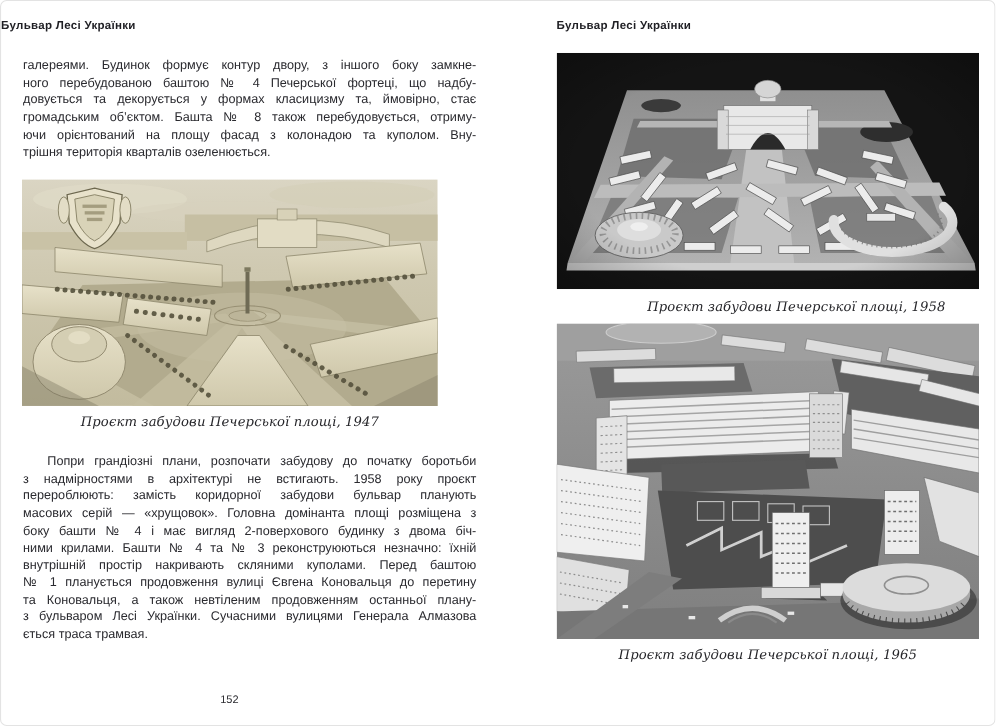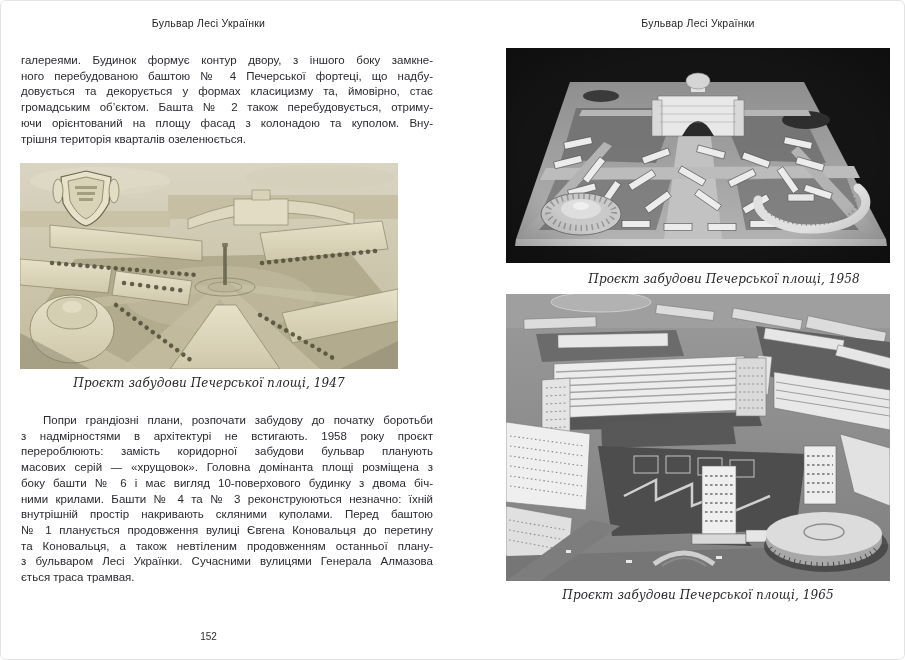--- a/index.html
+++ b/index.html
@@ -10,22 +10,22 @@
   }
   .spread {
     position:absolute; inset:0; background:#ffffff;
     border:1px solid #e3e3e3; border-radius:6px; overflow:hidden;
   }
   .page { position:absolute; top:0; height:660px; }
   .page-left  { left:0;   width:452px; }
   .page-right { left:453px; width:452px; }
 
   .running-header {
-    position:absolute; top:16px; font-size:10.5px; font-weight:normal;
-    letter-spacing:.25px; text-align:center; color:#1f1f24;
+    position:absolute; top:16px; font-size:10.5px; font-weight:bold;
+    letter-spacing:.25px; color:#1f1f24;
   }
   .page-left  .running-header { left:0;  width:415px; }
   .page-right .running-header { left:52px; width:384px; }
 
   .body-text {
     position:absolute; left:20px; width:412px;
     font-size:11.5px; line-height:15.7px; color:#2a2a2f;
   }
   .para-1 { top:52px; }
   .para-2 { top:412px; }
@@ -63,21 +63,21 @@
 <div class="spread">
 
   <section class="page page-left">
 
     <header class="running-header">Бульвар Лесі Українки</header>
 
     <div class="body-text para-1">
         <div class="tline">галереями. Будинок формує контур двору, з іншого боку замкне-</div>
         <div class="tline">ного перебудованою баштою № 4 Печерської фортеці, що надбу-</div>
         <div class="tline">довується та декорується у формах класицизму та, ймовірно, стає</div>
-        <div class="tline">громадським об’єктом. Башта № 2 також перебудовується, отриму-</div>
+        <div class="tline">громадським об’єктом. Башта № 8 також перебудовується, отриму-</div>
         <div class="tline">ючи орієнтований на площу фасад з колонадою та куполом. Вну-</div>
         <div class="tline tline-last">трішня територія кварталів озеленюється.</div>
       </div>
 
     <figure class="figure figure-1947">
       <div class="figure-image">
         <svg viewBox="0 0 378 206" preserveAspectRatio="none">
           <defs>
             <linearGradient id="g47sky" x1="0" y1="0" x2="0" y2="1">
               <stop offset="0" stop-color="#dad5c3"></stop>
@@ -149,21 +149,21 @@
         </svg>
       </div>
       <figcaption class="caption">Проєкт забудови Печерської площі, 1947</figcaption>
     </figure>
 
     <div class="body-text para-2">
         <div class="tline tline-indent">Попри грандіозні плани, розпочати забудову до початку боротьби</div>
         <div class="tline">з надмірностями в архітектурі не встигають. 1958 року проєкт</div>
         <div class="tline">перероблюють: замість коридорної забудови бульвар планують</div>
         <div class="tline">масових серій — «хрущовок». Головна домінанта площі розміщена з</div>
-        <div class="tline">боку башти № 6 і має вигляд 10-поверхового будинку з двома біч-</div>
+        <div class="tline">боку башти № 4 і має вигляд 2-поверхового будинку з двома біч-</div>
         <div class="tline">ними крилами. Башти № 4 та № 3 реконструюються незначно: їхній</div>
         <div class="tline">внутрішній простір накривають скляними куполами. Перед баштою</div>
         <div class="tline">№ 1 планується продовження вулиці Євгена Коновальця до перетину</div>
         <div class="tline">та Коновальця, а також невтіленим продовженням останньої плану-</div>
         <div class="tline">з бульваром Лесі Українки. Сучасними вулицями Генерала Алмазова</div>
         <div class="tline tline-last">ється траса трамвая.</div>
       </div>
 
     <div class="page-number">152</div>
   </section>

